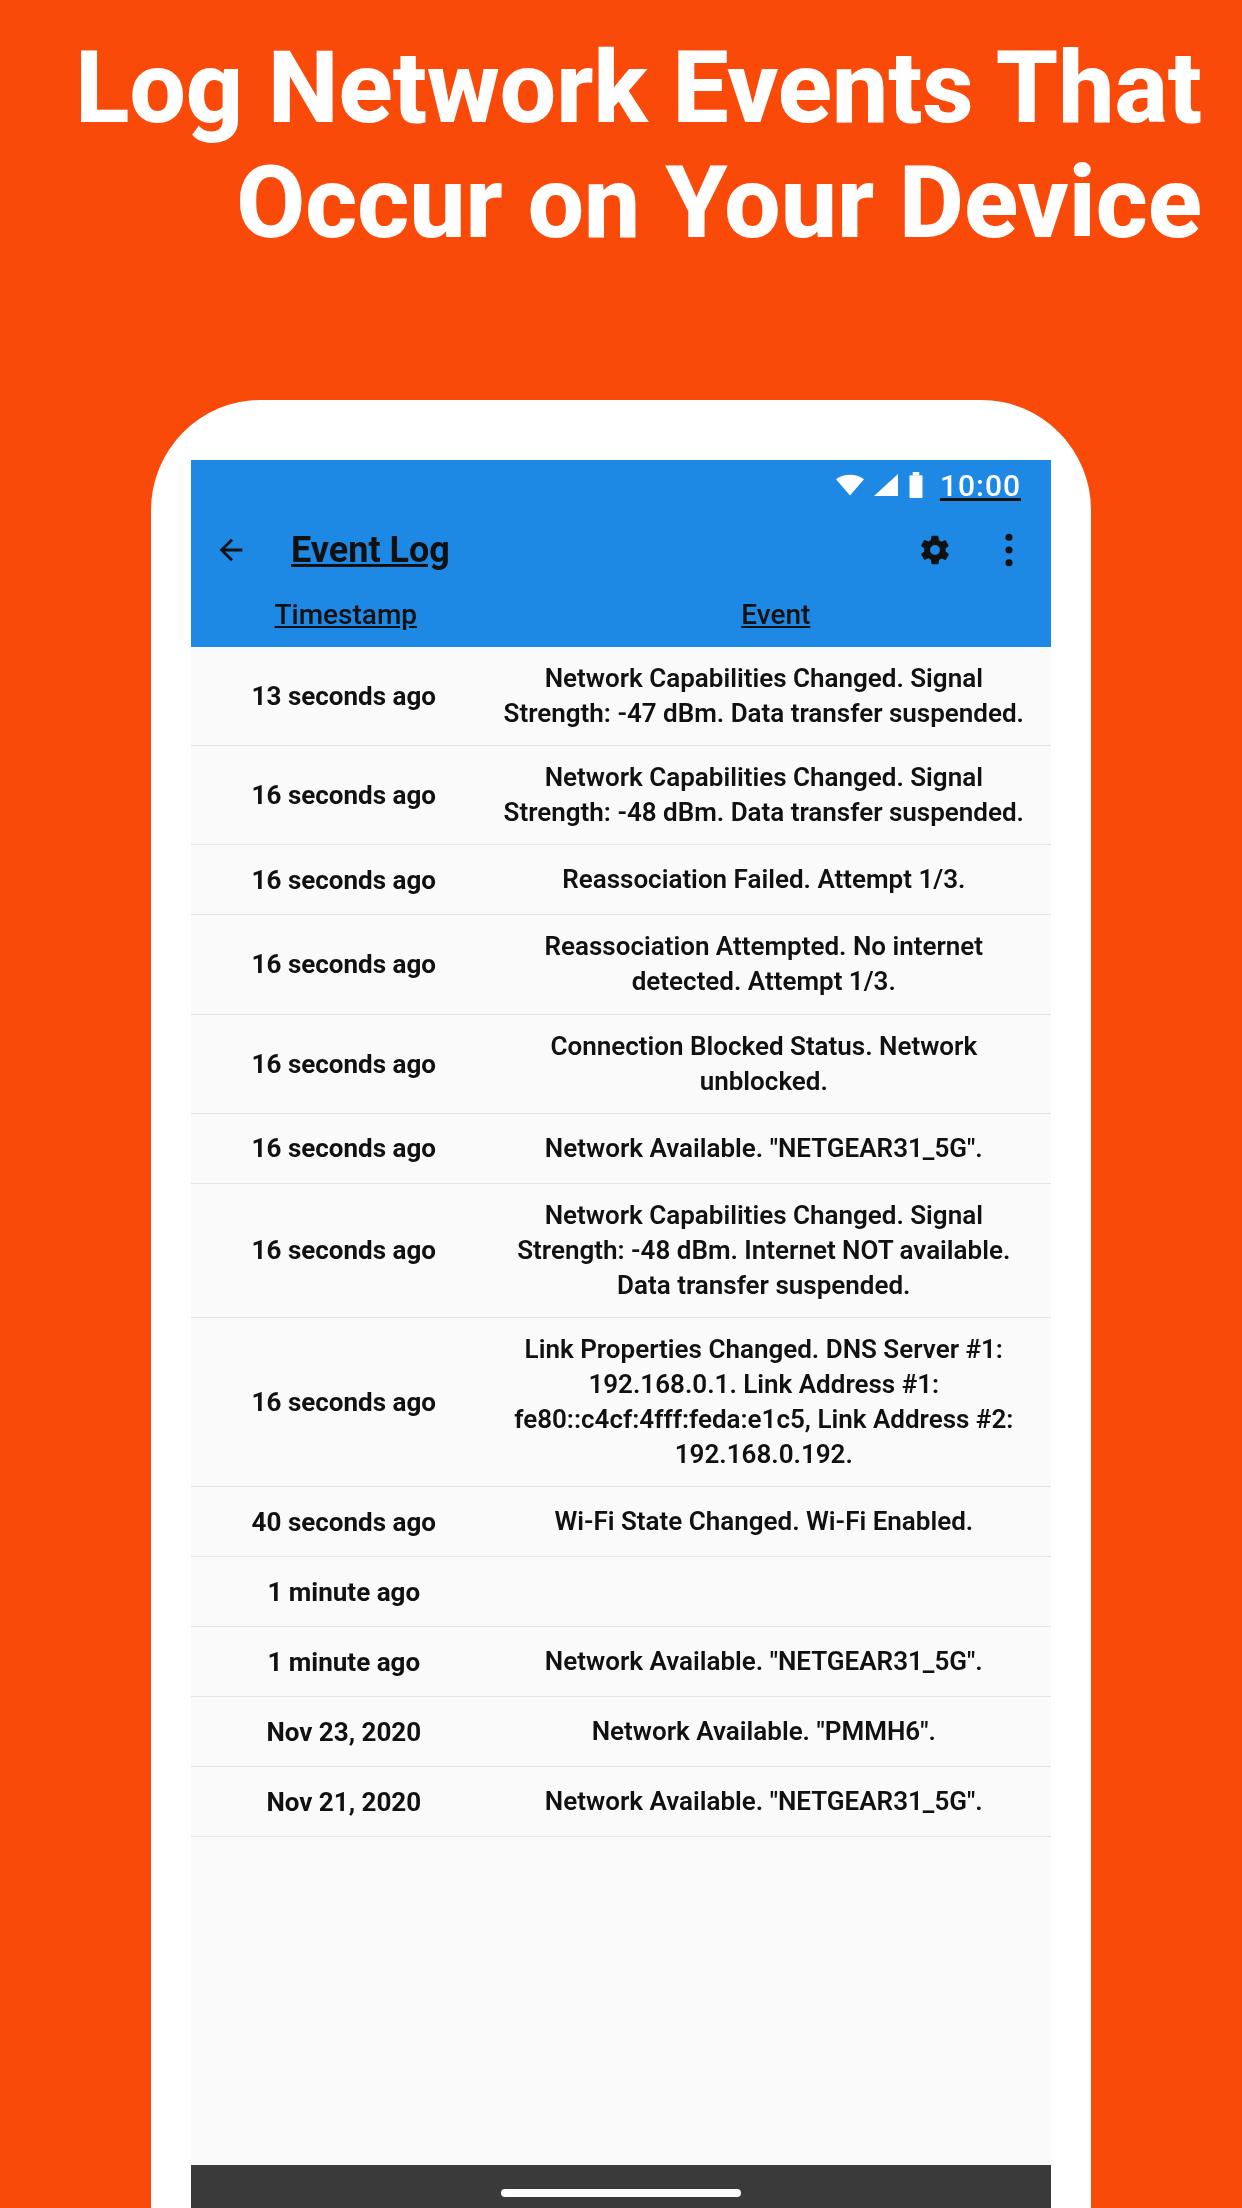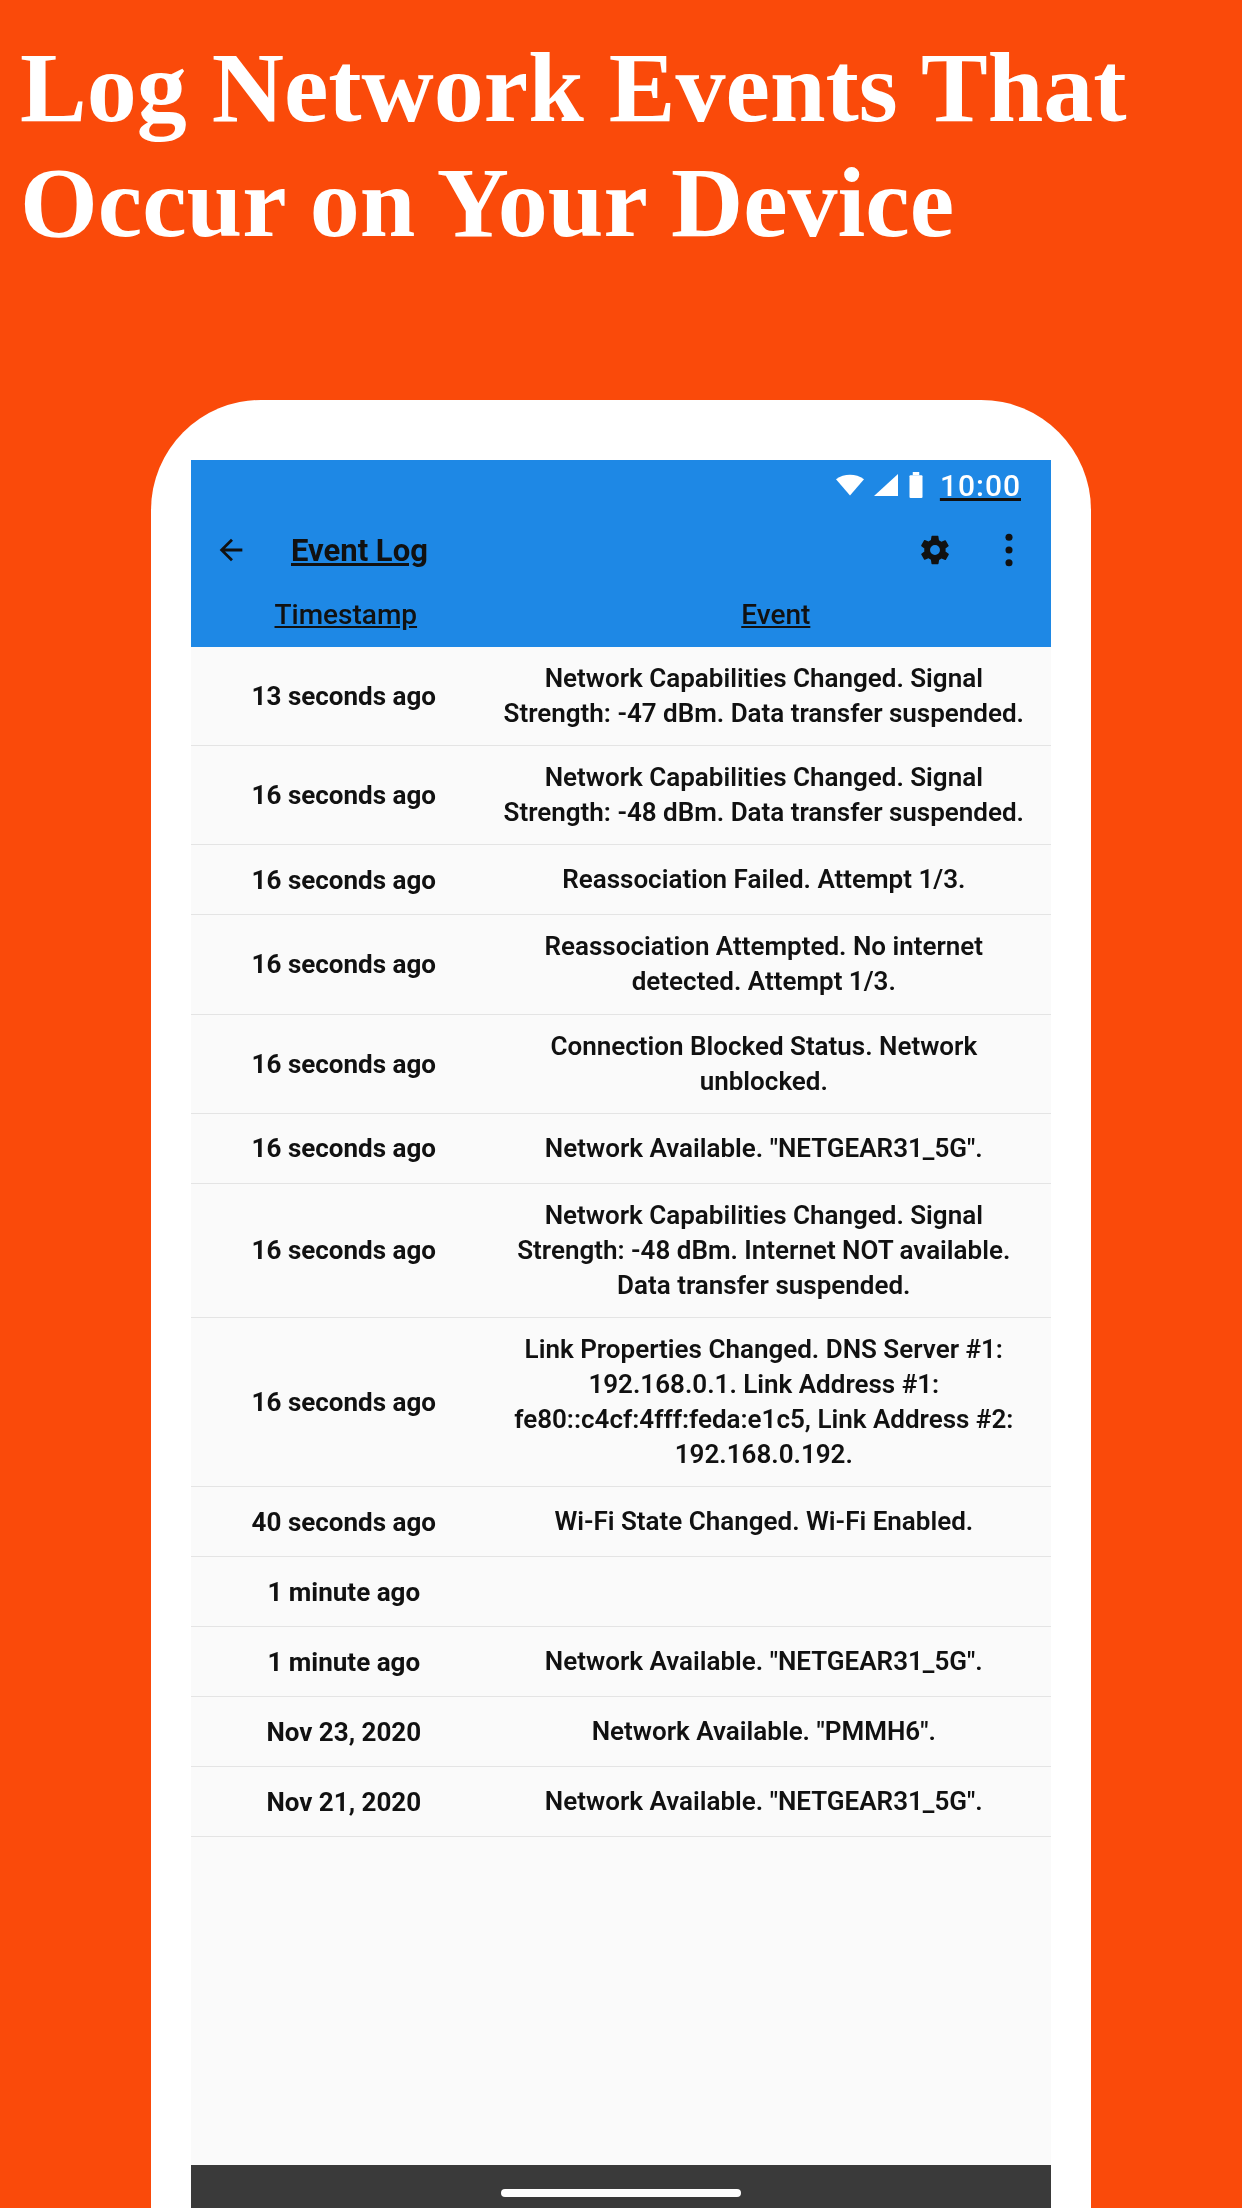--- a/index.html
+++ b/index.html
@@ -9,23 +9,22 @@
     background: #fa4a0a;
     font-family: -apple-system, BlinkMacSystemFont, "Segoe UI", Roboto, Arial, sans-serif;
     overflow: hidden;
     position: relative;
   }
   .promo-title {
     color: #fff;
     font-weight: 800;
     font-size: 100px;
     line-height: 1.15;
-    text-align: left;
-    padding: 30px 40px 20px 20px;
-    font-family: Liberation Serif, serif;
+    text-align: right;
+    padding: 30px 40px 20px 32px;
   }
   .phone {
     position: absolute;
     left: 50%;
     transform: translateX(-50%);
     top: 400px;
     width: 940px;
     height: 1820px;
     background: #fff;
     border-radius: 110px 110px 0 0;
@@ -60,21 +59,21 @@
     align-items: center;
     height: 80px;
     padding: 0 20px 0 20px;
     gap: 30px;
   }
   .toolbar .back-arrow {
     width: 40px; height: 40px;
     display: flex; align-items: center; justify-content: center;
   }
   .toolbar .title {
-    font-size: 31px;
+    font-size: 36px;
     font-weight: 700;
     color: #111;
     flex: 0 0 auto;
     margin-left: 10px;
   }
   .toolbar .spacer { flex: 1; }
   .toolbar .icon-btn {
     width: 44px; height: 44px;
     display: flex; align-items: center; justify-content: center;
   }

